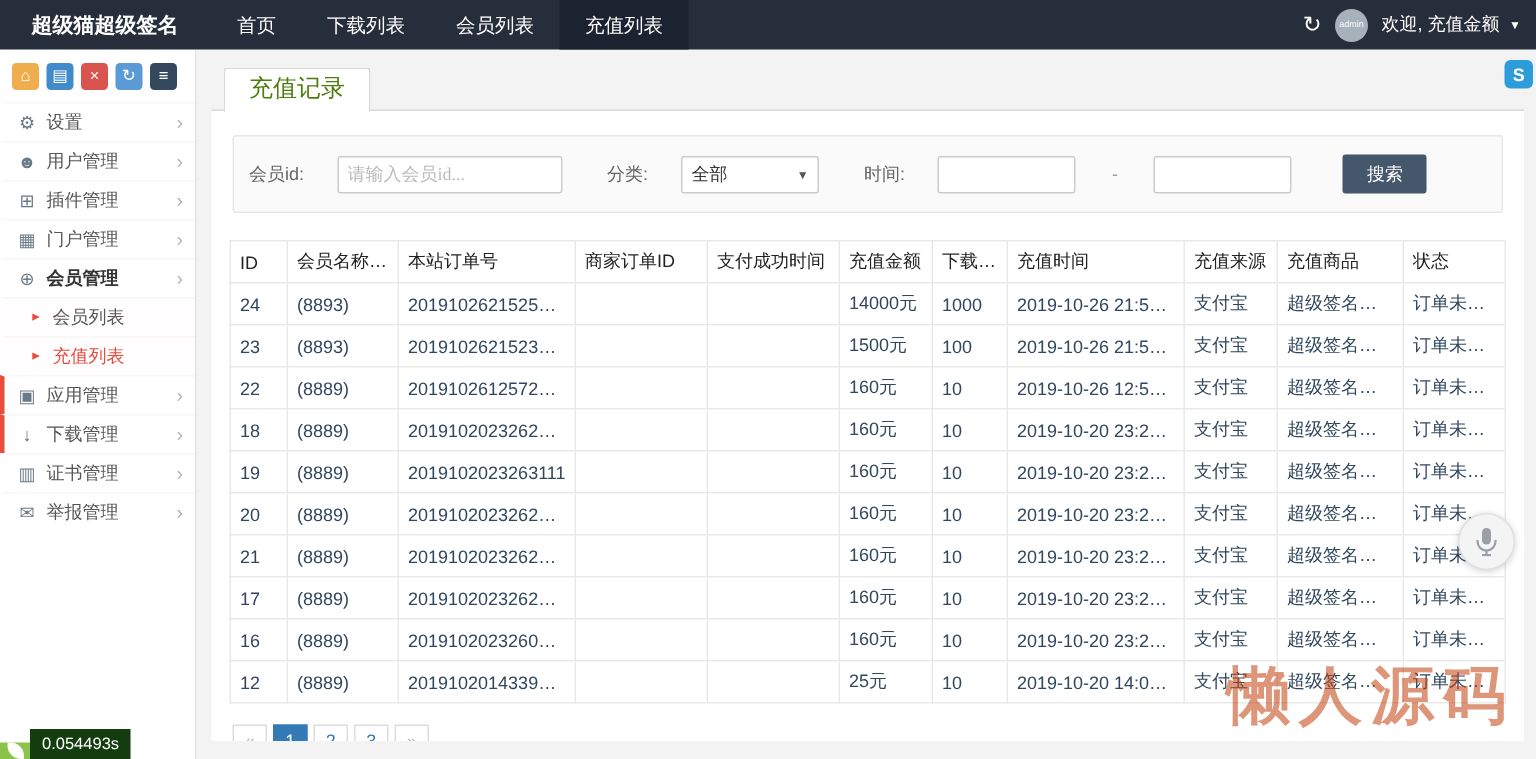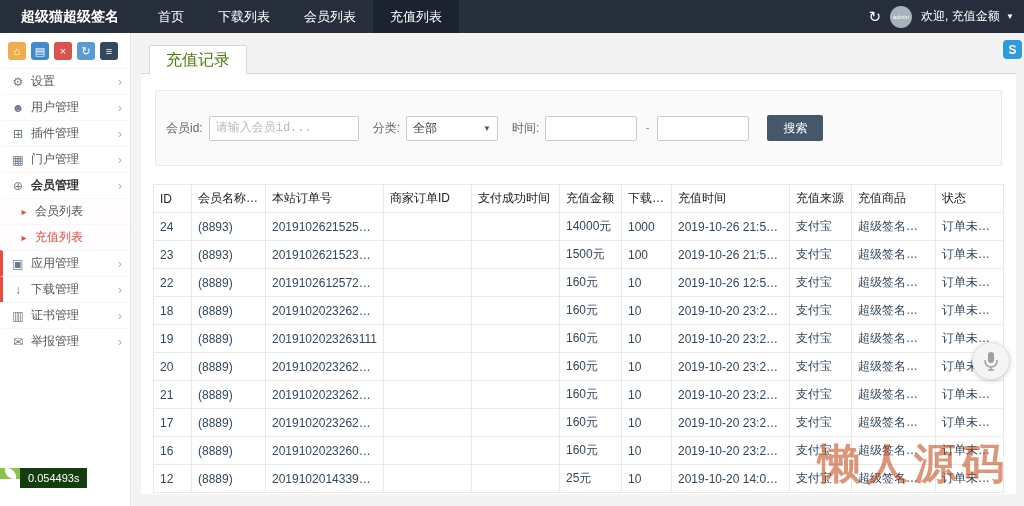--- a/index.html
+++ b/index.html
@@ -28,36 +28,36 @@
   .menu-item.red-mark{border-left-color:#e74c3c}
   .menu-item.bold .mi-label{font-weight:bold;color:#333}
   .menu-item.sub{padding-left:15px;background:#fffdfd}
   .menu-item.sub .mi-icon{color:#e74c3c;font-size:10px;width:12px}
   .menu-item.active .mi-label{color:#e74c3c}
   .mi-icon{width:16px;font-size:12px;color:#6b7a88;text-align:center;margin-right:5px;line-height:1}
   .mi-label{flex:1;font-size:12px;white-space:nowrap}
   .mi-chevron{color:#b5b5b5;font-size:13px}
 
   
-  .debug-badge{position:absolute;left:0;bottom:0;display:flex;align-items:flex-start;z-index:30;height:38px;cursor:pointer}
+  .debug-badge{position:absolute;left:0;bottom:0;display:flex;align-items:flex-end;z-index:30;height:38px;cursor:pointer}
   .debug-ico{width:20px;background:#8bc34a;display:flex;align-items:center;justify-content:center}
   .debug-ico::before{content:"";width:11px;height:11px;background:#fff;border-radius:0 9px 0 9px;display:block}
   .debug-txt{background:#143d0f;color:#fff;padding:0 8px;line-height:20px;font-size:11px}
 
   
   .main{position:absolute;left:131px;top:33px;right:0;bottom:0;padding:12px 8px 0 10px}
   .tabbar{border-bottom:1px solid #d8d8d8;padding-left:8px;height:29px}
   .tab{display:inline-block;background:#fff;border:1px solid #d8d8d8;border-bottom:1px solid #fff;line-height:28px;height:30px;margin-bottom:-1px;padding:0 16px;font-size:16px;color:#4d7c0f;border-radius:2px 2px 0 0;cursor:pointer}
   .card{background:#fff;height:calc(100% - 41px);padding:16px 12px 0;overflow:hidden}
 
   
-  .filterbar{background:#fafafa;border:1px solid #e8e8e8;padding:24px 10px;display:flex;align-items:center;gap:6px;margin:0 2px 18px;border-radius:2px}
+  .filterbar{background:#fafafa;border:1px solid #e8e8e8;padding:12px 10px;display:flex;align-items:center;gap:22px;margin:0 2px 18px;border-radius:2px}
   .filterbar label{color:#666;margin-left:8px;white-space:nowrap}
   .filterbar label:first-child{margin-left:0}
-  .txt{height:25px;border:1px solid #ccc;border-radius:2px;padding:0 6px;font-size:12px;color:#4d7c0f;background:#fff;outline:none;font-family:Liberation Mono, monospace}
+  .txt{height:25px;border:1px solid #ccc;border-radius:2px;padding:0 6px;font-size:12px;color:#4d7c0f;background:#fff;outline:none;font-family:Liberation Serif, serif}
   .txt::placeholder{color:#bbb}
   .member{width:150px}
   .date{width:92px}
   .select{width:92px;height:25px;border:1px solid #ccc;border-radius:2px;background:#fff;display:flex;align-items:center;justify-content:space-between;padding:0 6px;cursor:pointer}
   .sel-caret{font-size:8px;color:#555}
   .dash{color:#999;padding:0 2px}
   .search-btn{height:26px;padding:0 16px;background:#44576b;color:#fff;border:none;border-radius:2px;font-size:12px;margin-left:12px;cursor:pointer;font-family:Liberation Sans, sans-serif}
 
   
   .grid{width:100%;border-collapse:collapse;table-layout:fixed}

